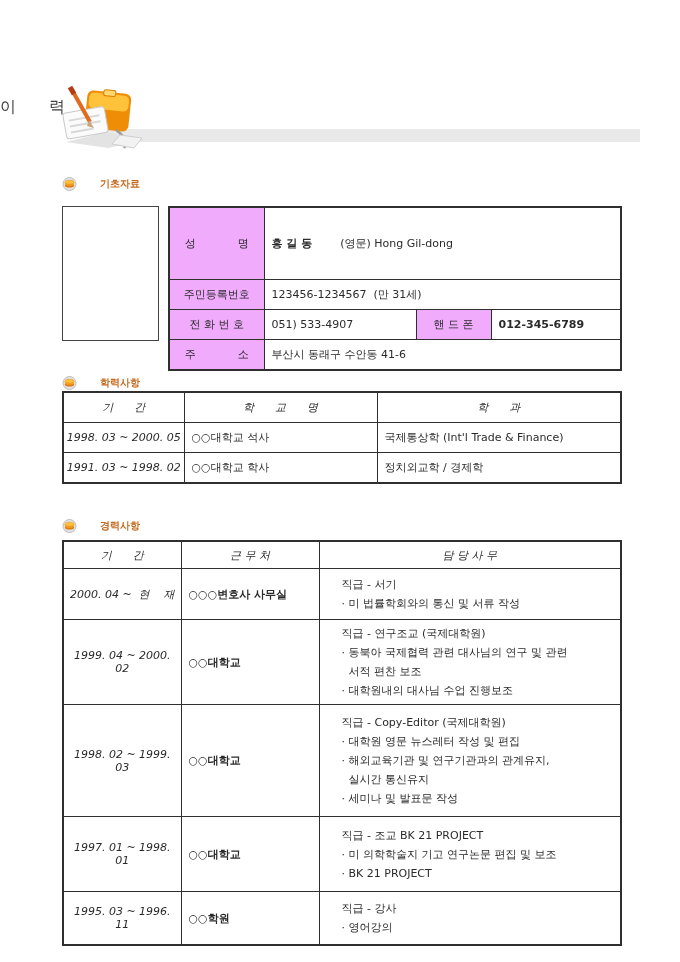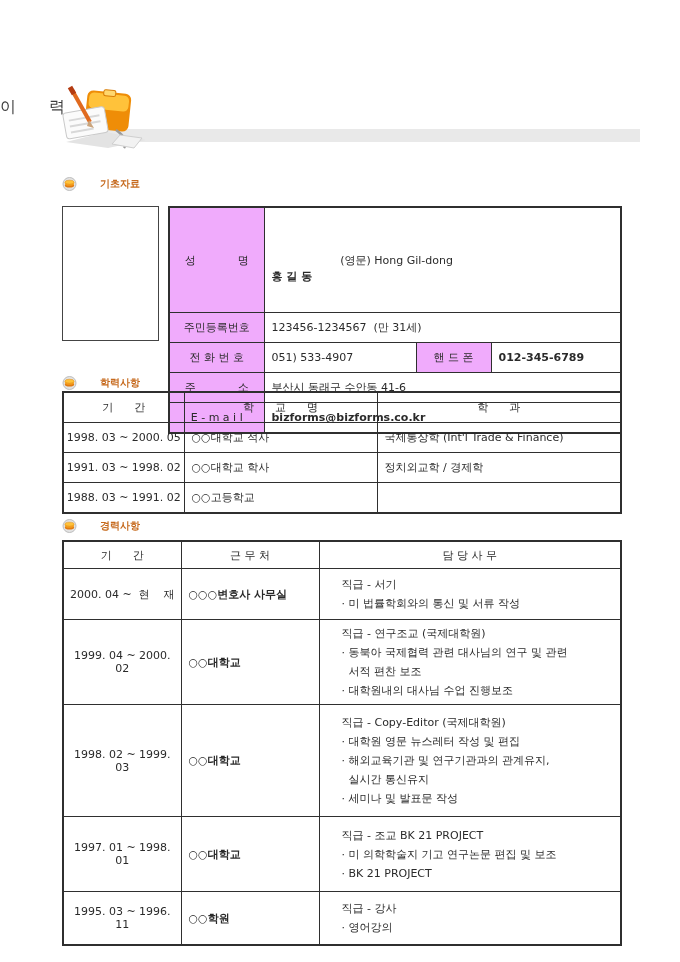--- a/index.html
+++ b/index.html
@@ -19,22 +19,22 @@
   
   .sec-head{position:absolute;left:62px;display:flex;align-items:center;gap:23px;}
   .sec-head .sec-label{font-size:10px;font-weight:bold;color:#c66a1e;white-space:pre-wrap;}
   .sec-basic{top:177px;} .sec-edu{top:376px;} .sec-career{top:519px;}
   
   table{border-collapse:collapse;table-layout:fixed;}
   td,th{border:1px solid #2f2f2f;font-size:11px;font-weight:normal;
         padding:2px 7px;vertical-align:middle;white-space:pre-wrap;color:#2a2a2a;}
   .tbl{position:absolute;border:2px solid #2f2f2f;}
   .lbl{background:#f0abfc;text-align:center;padding:2px 4px;}
-  .ctr{text-align:center;padding:2px 2px;}
-  .bold{font-weight:bold;margin-top:33px;}
+  .ctr{text-align:center;padding:2px 2px;font-style:italic;}
+  .bold{font-weight:bold;}
   
   .photo-box{position:absolute;left:62px;top:206px;width:95px;height:133px;
              border:1px solid #444;background:#fff;}
   .basic-tbl{left:168px;top:206px;width:452px;}
   .basic-tbl td{height:25px;}
   .name-cell{display:flex;align-items:center;}
   .name-en{margin-left:28px;white-space:pre-wrap;}
   
   .edu-tbl{left:62px;top:391px;width:558px;}
   .edu-tbl td{height:25px;}
@@ -104,24 +104,20 @@
     <tr>
       <td class="lbl">전 화 번 호</td>
       <td>051) 533-4907</td>
       <td class="lbl">핸 드 폰</td>
       <td class="bold">012-345-6789</td>
     </tr>
     <tr>
       <td class="lbl">주            소</td>
       <td colspan="3">부산시 동래구 수안동 41-6</td>
     </tr>
-    <tr>
-      <td class="lbl">E - m a i l</td>
-      <td colspan="3" class="bold">bizforms@bizforms.co.kr</td>
-    </tr>
   </tbody>
     </table>
 
   <div class="sec-head sec-edu">
     <svg width="15" height="14" viewBox="0 0 15 14">
       <circle cx="7.5" cy="7" r="6.5" fill="#e3e3e3" stroke="#bdbdbd"></circle>
       <ellipse cx="7.5" cy="8.6" rx="4.6" ry="2" fill="#e07b12"></ellipse>
       <ellipse cx="7.5" cy="6.8" rx="4.6" ry="2" fill="#f59d1e"></ellipse>
       <ellipse cx="7.5" cy="5.2" rx="4.6" ry="2" fill="#ffc23a" stroke="#e08a10" stroke-width="0.5"></ellipse>
     </svg>
@@ -143,25 +139,20 @@
     <tr>
       <td class="ctr">1998. 03 ~ 2000. 05</td>
       <td>○○대학교 석사</td>
       <td>국제통상학 (Int'l Trade &amp; Finance)</td>
     </tr>
     <tr>
       <td class="ctr">1991. 03 ~ 1998. 02</td>
       <td>○○대학교 학사</td>
       <td>정치외교학 / 경제학</td>
     </tr>
-    <tr>
-      <td class="ctr">1988. 03 ~ 1991. 02</td>
-      <td>○○고등학교</td>
-      <td></td>
-    </tr>
   </tbody>
     </table>
 
   <div class="sec-head sec-career">
     <svg width="15" height="14" viewBox="0 0 15 14">
       <circle cx="7.5" cy="7" r="6.5" fill="#e3e3e3" stroke="#bdbdbd"></circle>
       <ellipse cx="7.5" cy="8.6" rx="4.6" ry="2" fill="#e07b12"></ellipse>
       <ellipse cx="7.5" cy="6.8" rx="4.6" ry="2" fill="#f59d1e"></ellipse>
       <ellipse cx="7.5" cy="5.2" rx="4.6" ry="2" fill="#ffc23a" stroke="#e08a10" stroke-width="0.5"></ellipse>
     </svg>

